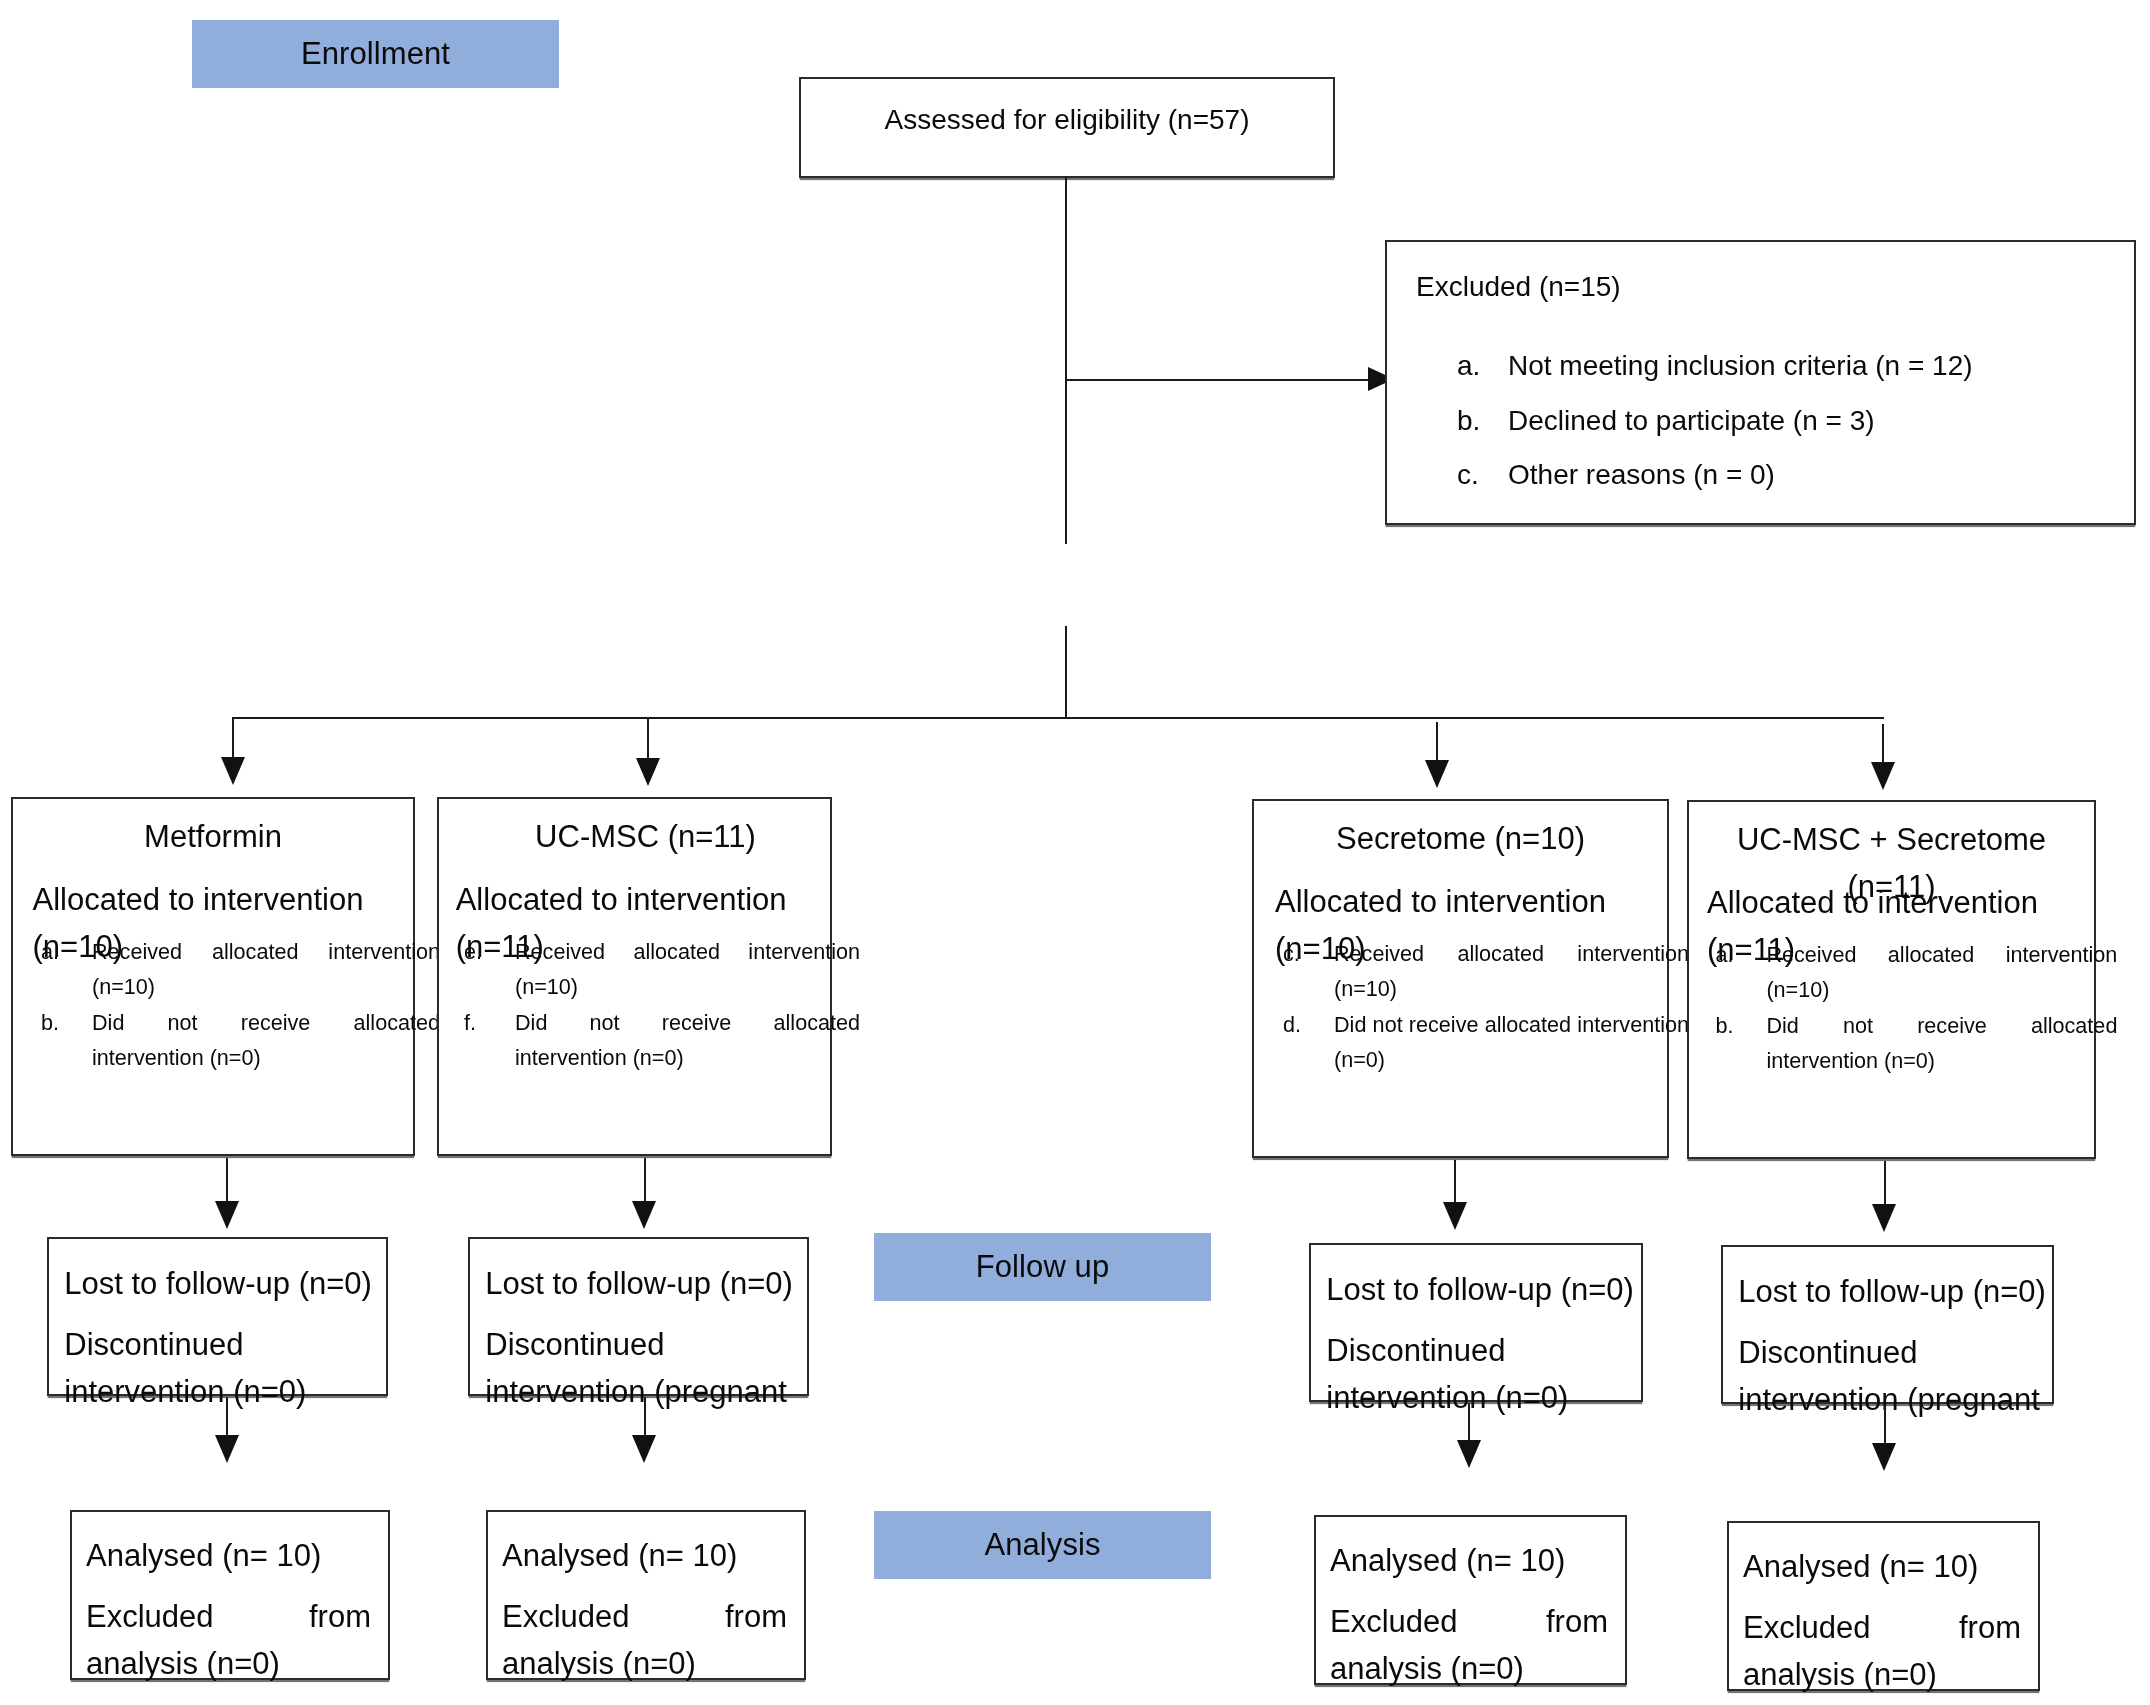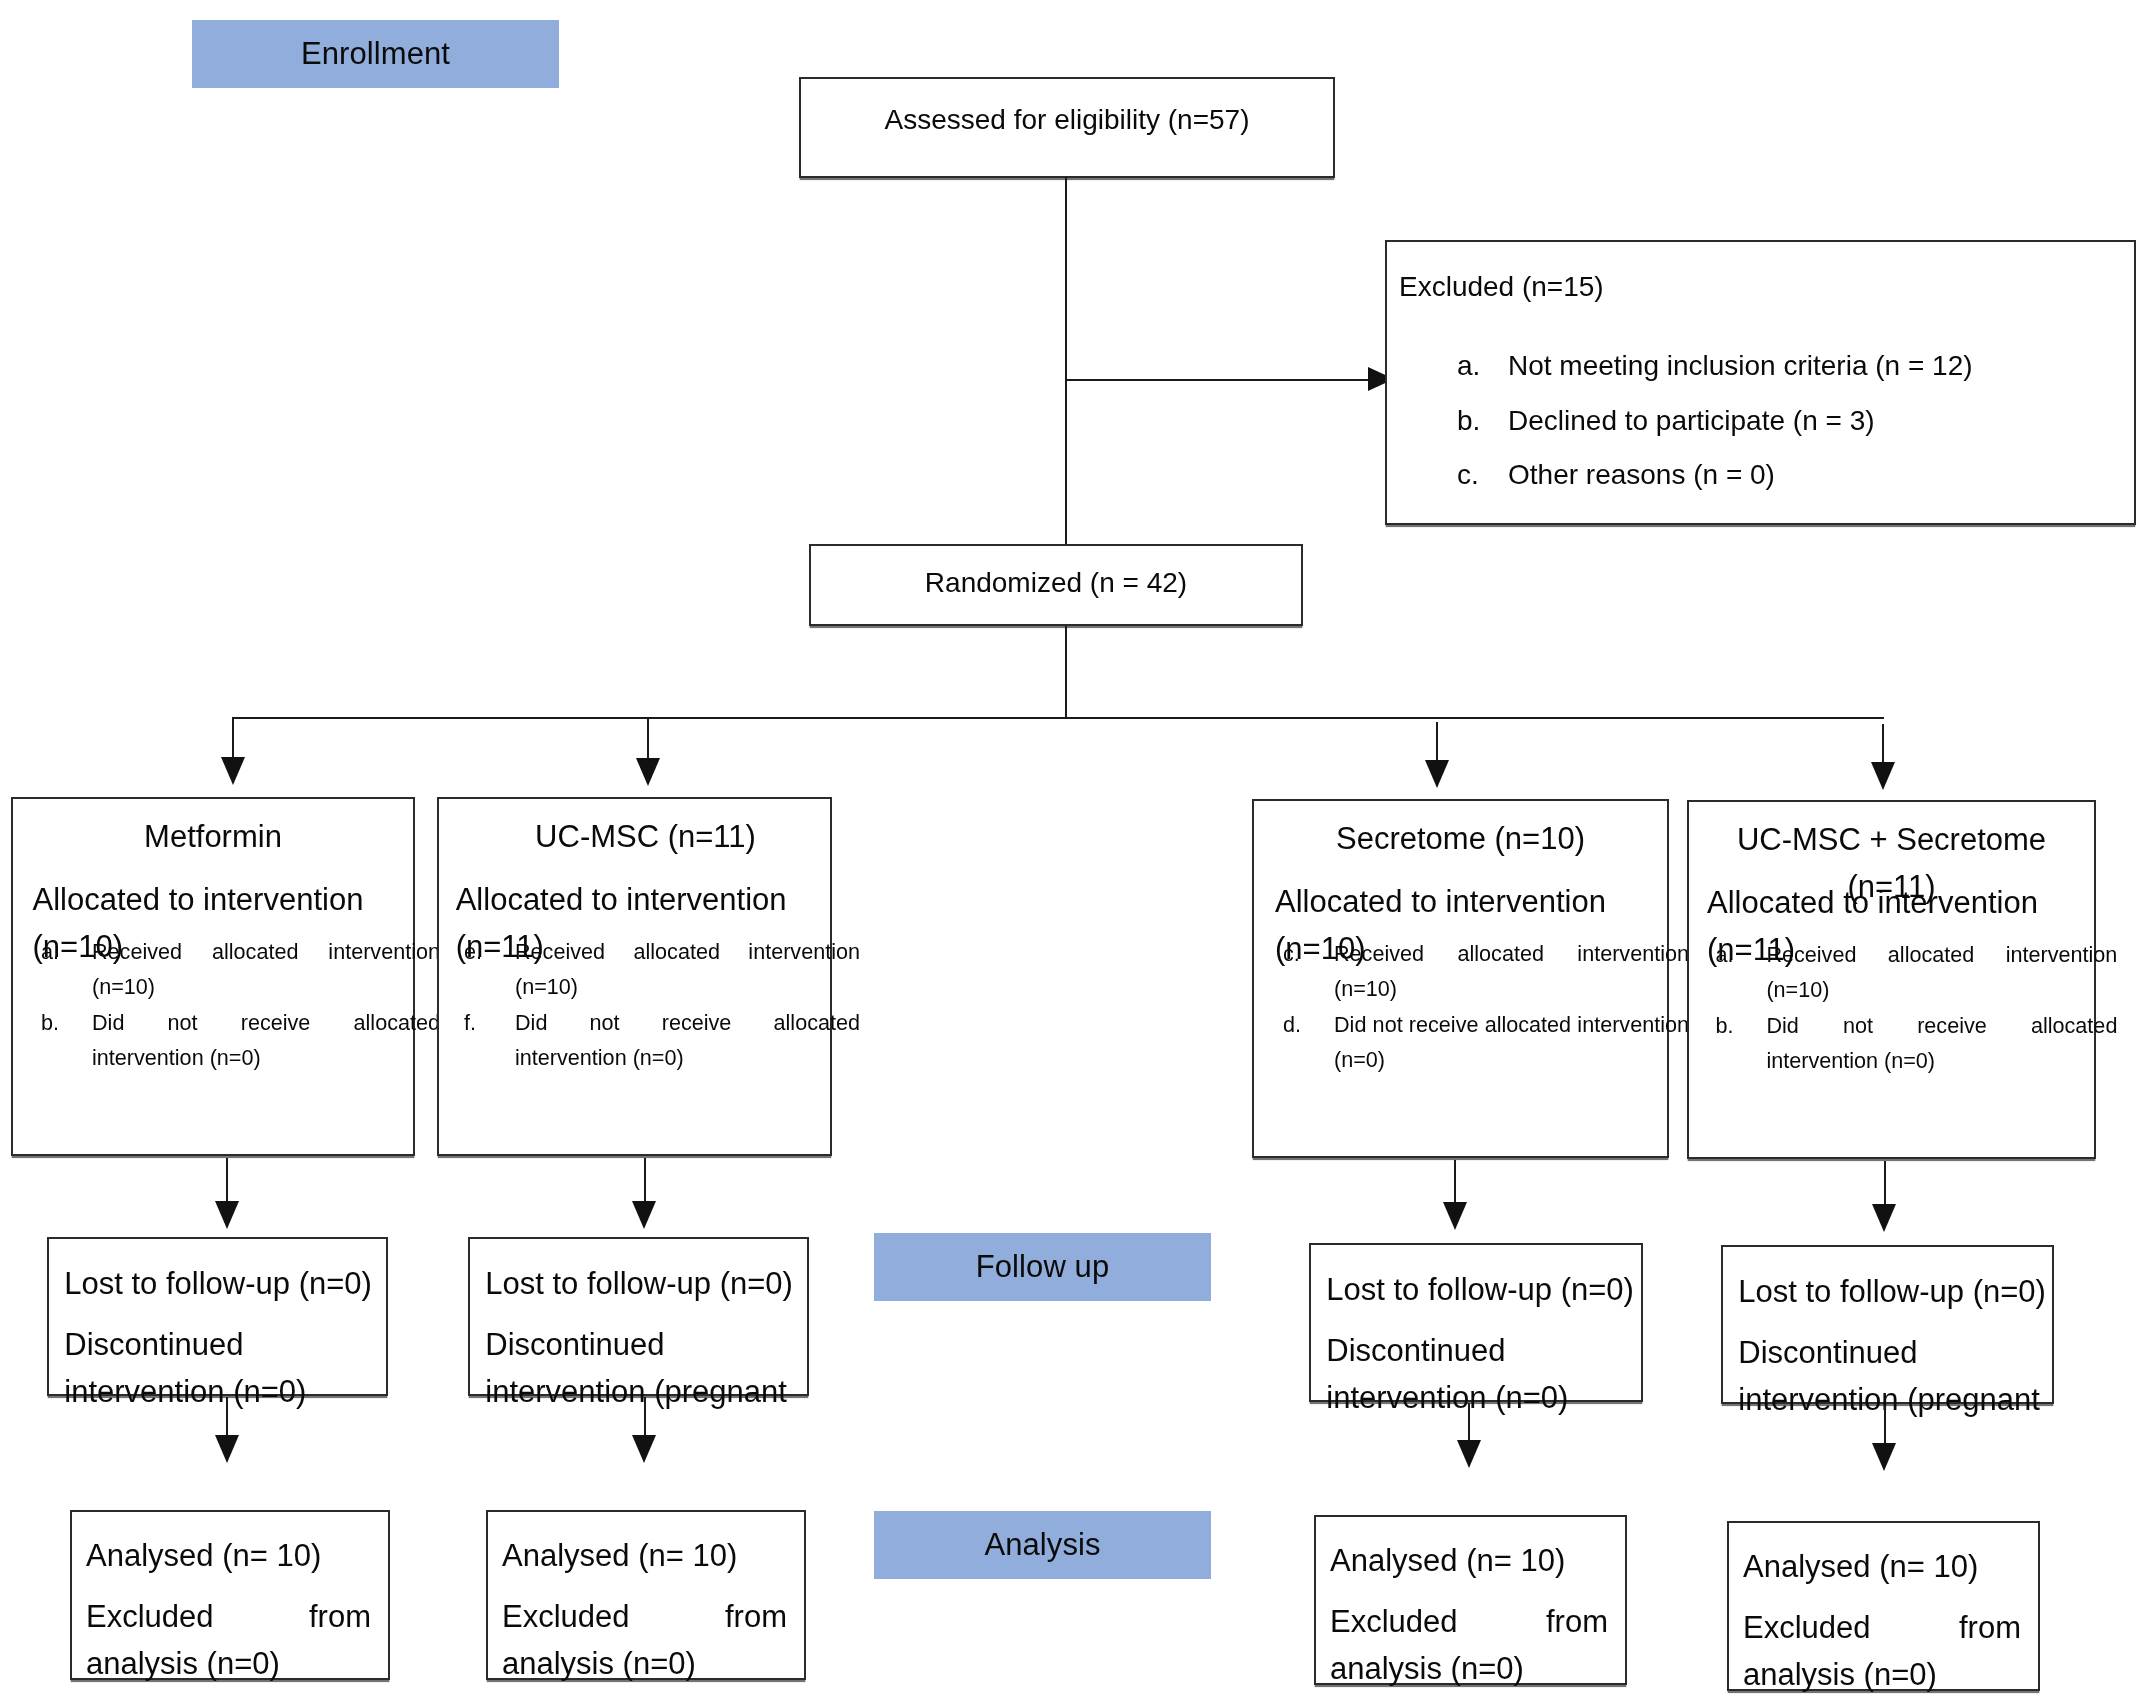--- a/index.html
+++ b/index.html
@@ -52,40 +52,37 @@
   <div class="box shadow" style="left:799px;top:77px;width:536px;height:101px;">
     <div class="t center f40" style="left:0;top:22px;width:100%;">Assessed for eligibility (n=57)</div>
   </div>
 
   <div class="vline" style="left:1065px;top:177px;height:367px;"></div>
 
   <div class="hline" style="left:1065px;top:379px;width:306px;"></div>
   <div class="arrow-r" style="left:1368px;top:367px;"></div>
 
   <div class="box shadow" style="left:1385px;top:240px;width:751px;height:285px;">
-    <div class="t f40" style="left:12px;top:26.4px;width:626px;">Excluded (n=15)</div>
+    <div class="t f40" style="left:29px;top:26.4px;width:626px;">Excluded (n=15)</div>
     <ol class="alpha f40" style="position:absolute;left:70px;top:97px;width:661px;line-height:1.9;">
       <li>
         <span class="mk">a.</span>
         <span>Not meeting inclusion criteria (n = 12)</span>
       </li>
       <li>
         <span class="mk">b.</span>
         <span>Declined to participate (n = 3)</span>
       </li>
       <li>
         <span class="mk">c.</span>
         <span>Other reasons (n = 0)</span>
       </li>
     </ol>
   </div>
 
-  <div class="box shadow" style="left:809px;top:544px;width:494px;height:82px;">
-    <div class="t center f40" style="left:0;top:18px;width:100%;">Randomized (n = 42)</div>
-  </div>
 
   <div class="vline" style="left:1065px;top:626px;height:92px;"></div>
 
   <div class="hline" style="left:232px;top:717px;width:1652px;"></div>
 
   <div class="vline" style="left:232px;top:717px;height:56px;"></div>
   <div class="arrow-d" style="left:221px;top:757px;"></div>
 
   <div class="vline" style="left:647px;top:718px;height:56px;"></div>
   <div class="arrow-d" style="left:636px;top:758px;"></div>

